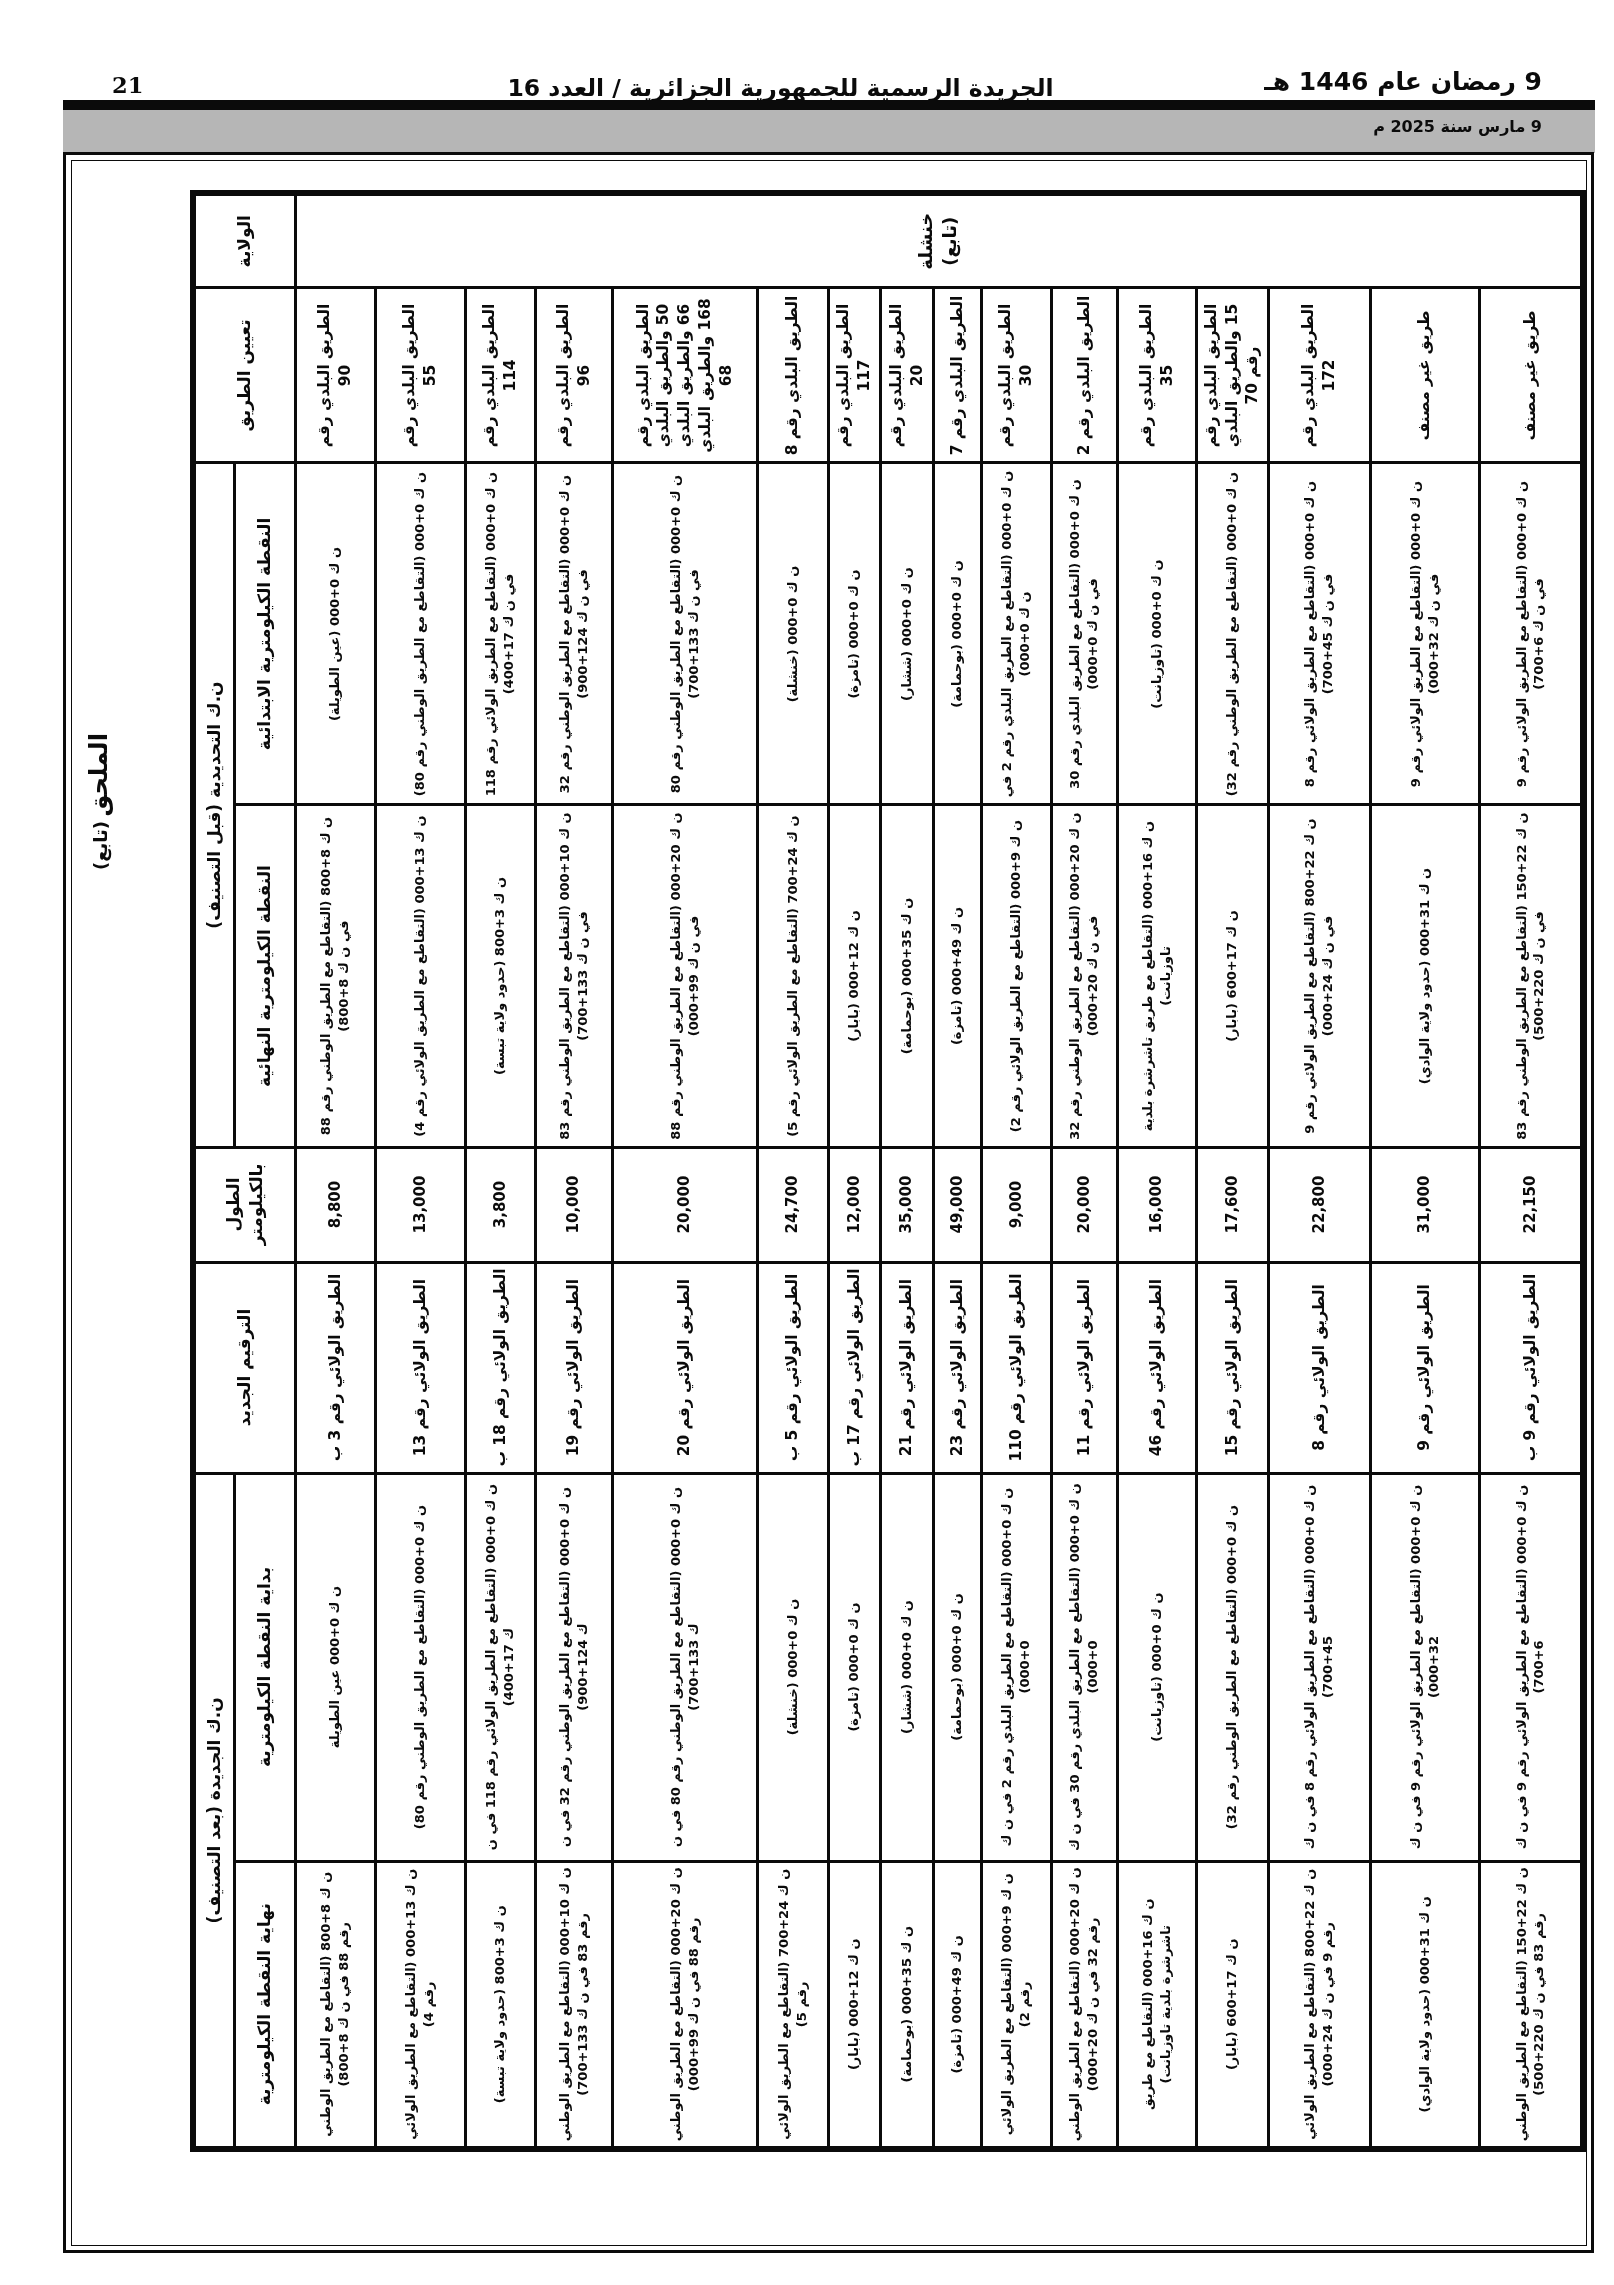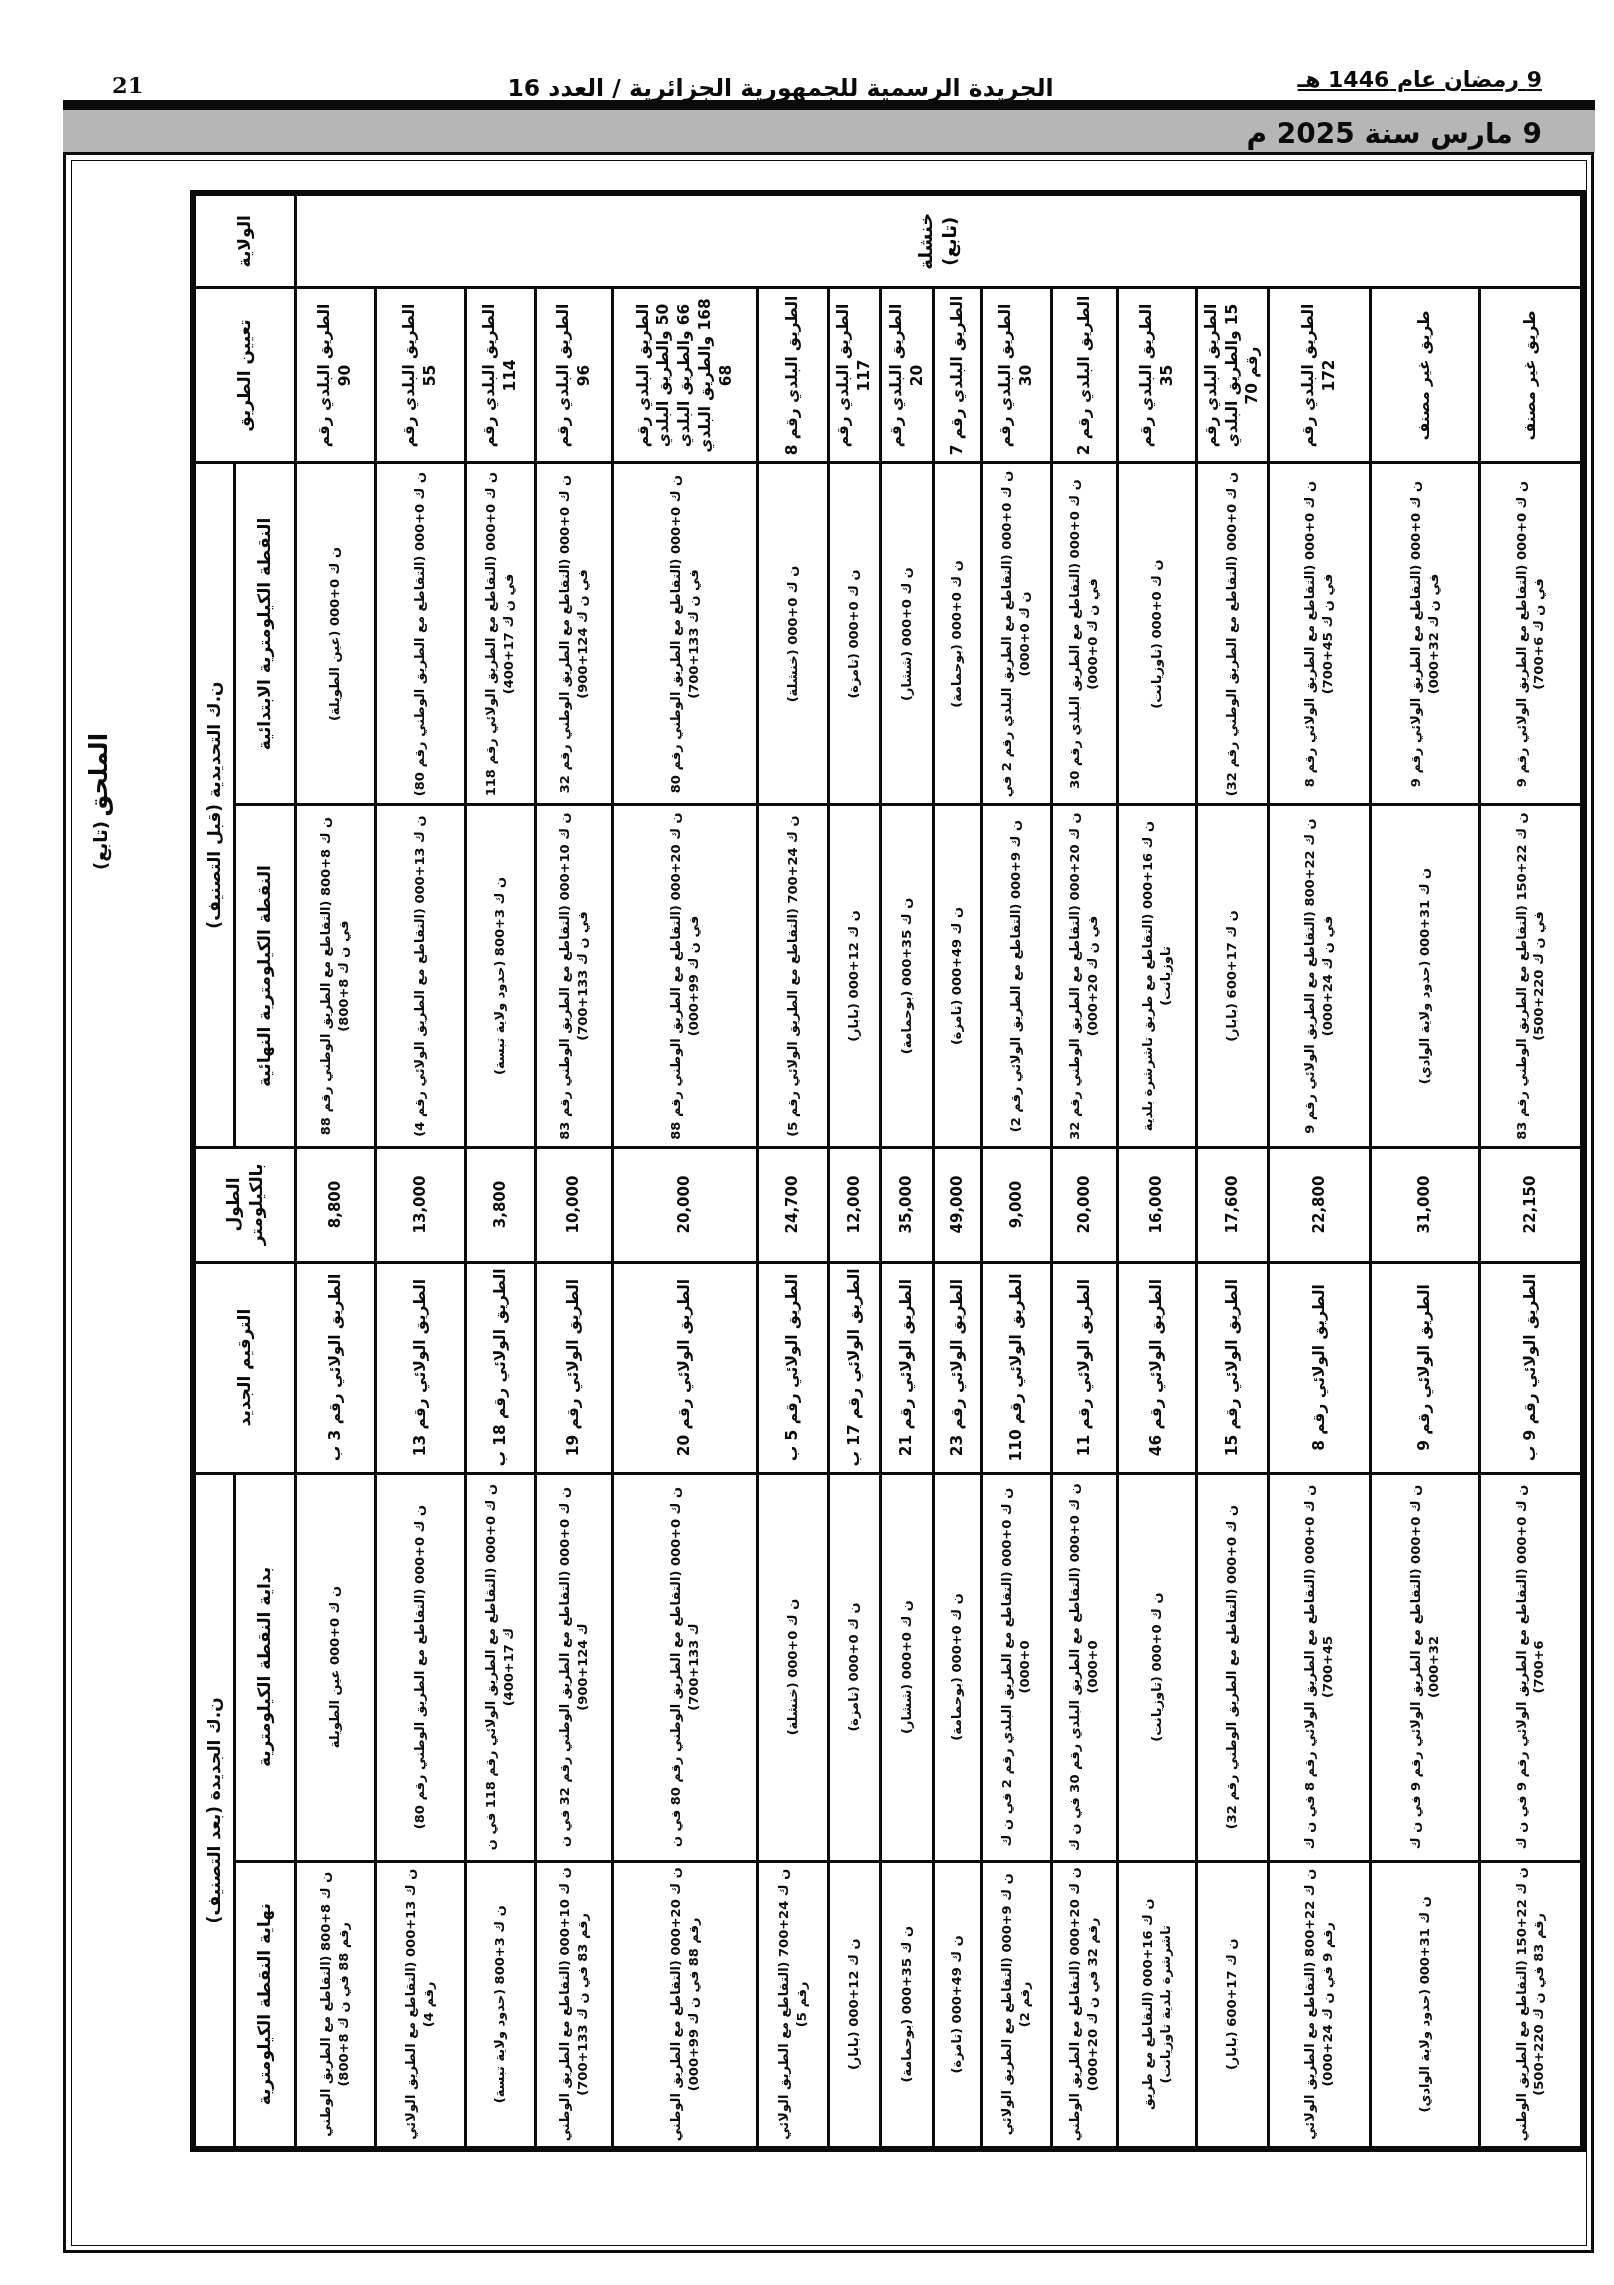--- a/index.html
+++ b/index.html
@@ -5,24 +5,24 @@
   html,body{margin:0;padding:0;}
   body{
     width:1615px;height:2285px;position:relative;background:#ffffff;
     font-family:"DejaVu Sans","Liberation Sans",sans-serif;color:#0b0b0b;
     overflow:hidden;
   }
   .abs{position:absolute;}
   
   .pagenum{left:112px;top:72px;width:81px;font-size:22.6px;font-weight:bold;font-family:"DejaVu Serif","Liberation Serif",serif;}
   .jtitle{left:256px;top:74px;width:1049px;text-align:center;font-size:23.5px;font-weight:bold;direction:rtl;}
-  .hijri{left:1167px;top:67px;width:375px;text-align:right;direction:rtl;font-size:22px;font-weight:bold;text-decoration:underline;}
+  .hijri{left:1167px;top:67px;width:375px;text-align:right;direction:rtl;font-size:25px;font-weight:bold;}
   .toprule{left:63px;top:100px;width:1532px;height:10px;background:#0b0b0b;}
   .grayband{left:63px;top:110px;width:1532px;height:43px;background:#b6b6b6;}
-  .greg{left:1167px;top:117px;width:375px;text-align:right;direction:rtl;font-size:28px;font-weight:bold;}
+  .greg{left:1167px;top:117px;width:375px;text-align:right;direction:rtl;font-size:16px;font-weight:bold;}
   
   .frame-outer{left:63px;top:152px;width:1525px;height:2095px;border:3.6px solid #0b0b0b;}
   .frame-inner{position:absolute;left:4.5px;top:4.5px;right:4.5px;bottom:4.5px;border:1.8px solid #0b0b0b;}
   
   .rot-table{
     left:190px;top:190px;width:1958px;height:1389px;
     transform-origin:0 0;transform:rotate(-90deg) translateX(-1958px);
     direction:rtl;
   }
   .rot-annex{

